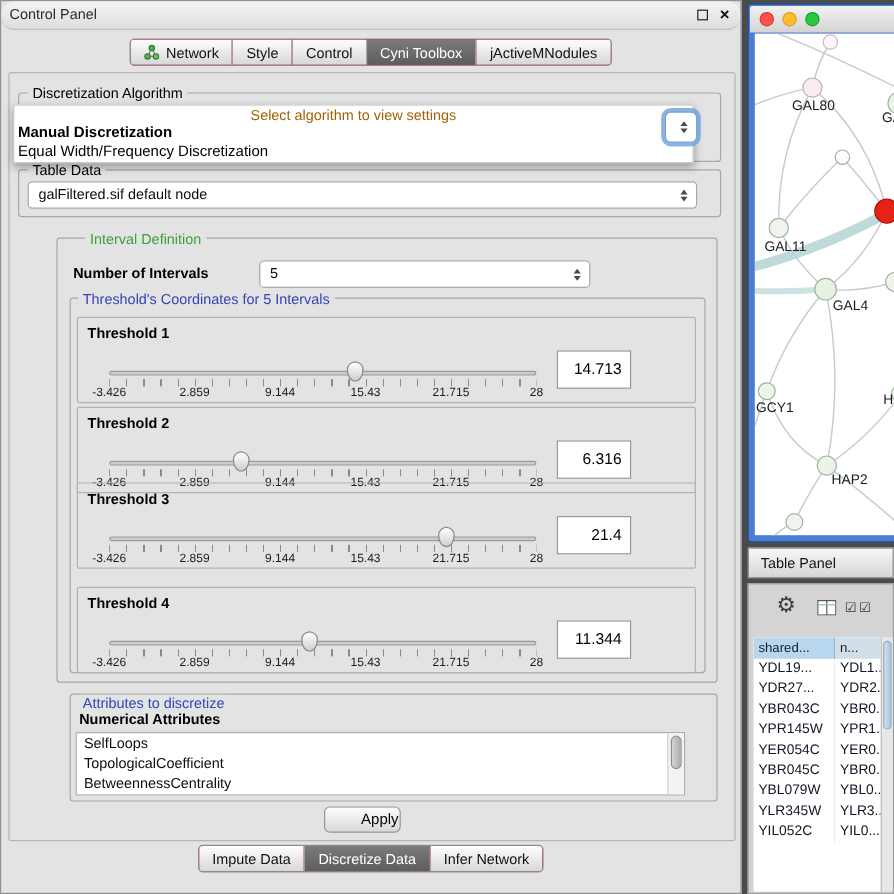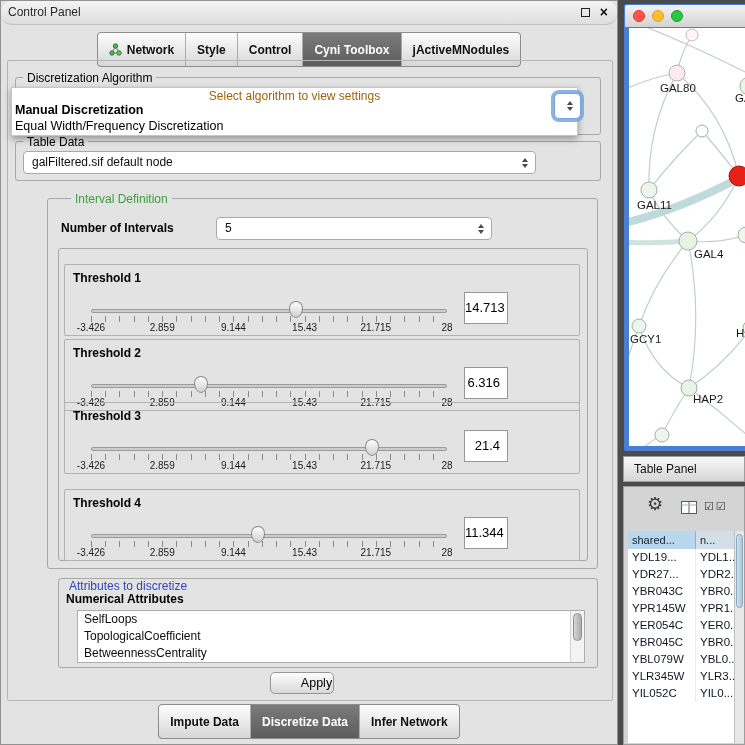--- a/index.html
+++ b/index.html
@@ -8,21 +8,21 @@
 
   
   .cw{position:absolute;left:0;top:0;width:618px;height:745px;background:#e3e3e3;border:1px solid #919191;}
   .titlebar{position:absolute;left:0;top:0;right:0;height:24px;background:linear-gradient(#f4f4f4,#dedede);
             border-bottom:1px solid #c2c2c2;font-size:12px;color:#2b2b2b;line-height:23px;padding-left:7px;border-radius:11px;}
   .win-btns{position:absolute;right:9px;top:5px;display:flex;gap:10px;align-items:center;}
   .btn-sq{width:9px;height:9px;border:1.5px solid #222;}
   .btn-x{font-size:14px;font-weight:bold;color:#111;line-height:12px;}
 
   .tabbar{position:absolute;top:31px;left:0;right:0;display:flex;justify-content:center;}
-  .seg-ctl{display:flex;border:1px solid #8d8d8d;border-radius:4px;overflow:hidden;height:35px;background:#be185d;font-weight:bold;}
+  .seg-ctl{display:flex;border:1px solid #8d8d8d;border-radius:4px;overflow:hidden;height:23px;background:#be185d;}
   .seg{display:flex;align-items:center;gap:5px;padding:0 11px;font-size:12px;color:#101010;
        background:linear-gradient(#fdfdfd,#d7d7d7);border-left:1px solid #ababab;}
   .seg:first-child{border-left:none;}
   .seg.active{background:linear-gradient(#7b7b7b,#5d5d5d);color:#fff;}
 
   .main-panel{position:absolute;left:6px;top:59px;width:606px;height:641px;border:1px solid #b5b5b5;border-radius:2px;}
 
   .group{position:absolute;border:1px solid #a8a8a8;border-radius:3px;}
   .group-title{position:absolute;font-size:12px;background:#e3e3e3;padding:0 4px;z-index:2;color:#000;white-space:nowrap;}
   .green{color:#3d9e3d;} .blue{color:#3244b8;}
@@ -49,25 +49,25 @@
   .th-label{position:absolute;left:8px;top:6px;font-size:12px;font-weight:bold;color:#000;}
   .track-wrap{position:absolute;left:26px;top:0;width:356px;height:100%;}
   .th-track{position:absolute;left:0;right:0;top:44px;height:4px;background:#cdcdcd;border:1px solid #9a9a9a;border-radius:2px;}
   .th-ticks{position:absolute;left:0;right:0;top:51px;height:6px;
             background:repeating-linear-gradient(90deg,#8a8a8a 0,#8a8a8a 1px,transparent 1px,transparent 14.24px);}
   .scale-row{position:absolute;left:0;right:0;top:57px;height:12px;}
   .tick-label{position:absolute;top:0;transform:translateX(-50%);font-size:10px;color:#1c1c1c;white-space:nowrap;}
   .th-thumb{position:absolute;top:36px;width:14px;height:17px;transform:translateX(-50%);
             background:linear-gradient(#ffffff,#cfcfcf);border:1px solid #898989;
             border-radius:50% 50% 50% 50% / 42% 42% 58% 58%;}
-  .th-value{position:absolute;left:399px;top:27px;width:44px;height:32px;background:#fff;border:1px solid #979797;
+  .th-value{position:absolute;left:399px;top:27px;width:62px;height:32px;background:#fff;border:1px solid #979797;
             font-size:13px;color:#000;text-align:right;line-height:30px;padding-right:7px;}
 
   
-  .attr-list{position:absolute;left:76px;top:609px;width:508px;height:53px;background:#fff;border:1px solid #adadad;overflow:hidden;}
+  .attr-list{position:absolute;left:62px;top:609px;width:508px;height:53px;background:#fff;border:1px solid #adadad;overflow:hidden;}
   .attr-item{font-size:12px;color:#0c0c0c;line-height:17px;padding-left:6px;white-space:nowrap;}
   .attr-sb{position:absolute;right:0;top:0;bottom:0;width:14px;background:#f3f3f3;border-left:1px solid #d2d2d2;}
   .attr-sb-thumb{position:absolute;left:2px;right:2px;top:2px;height:28px;background:linear-gradient(90deg,#d6d6d6,#ababab);
                  border:1px solid #8f8f8f;border-radius:5px;}
 
   .apply-btn{position:absolute;left:269px;top:671px;width:64px;height:22px;border:1px solid #969696;border-radius:5px;
              background:linear-gradient(#fefefe,#d8d8d8);font-size:12.5px;color:#000;text-align:center;line-height:20px;padding-left:29px;}
 
   .bottom-tabbar{position:absolute;top:703px;left:0;right:0;display:flex;justify-content:center;}
 
@@ -154,41 +154,42 @@
   </div>
   <div class="combo-sliver">
     <span class="stepper">
         <span class="arr-up"></span>
         <span class="arr-dn"></span>
       </span>
   </div>
 
   <div class="group" style="left:14px;top:140px;width:586px;height:40px;"></div>
   <div class="group-title" style="left:22px;top:134px;">Table Data</div>
-  <div class="combo" style="left:22px;top:150px;width:513px;height:23px;">
+  <div class="combo" style="left:22px;top:150px;width:558px;height:23px;">
     <span>galFiltered.sif default node</span>
     <span class="stepper">
         <span class="arr-up"></span>
         <span class="arr-dn"></span>
       </span>
   </div>
 
   <div class="group" style="left:46px;top:197px;width:551px;height:371px;"></div>
   <div class="group-title green" style="left:70px;top:191px;">Interval Definition</div>
 
   <div class="blabel" style="left:60px;top:220px;">Number of Intervals</div>
   <div class="combo" style="left:215px;top:216px;width:276px;height:23px;">
     <span>5</span>
     <span class="stepper">
         <span class="arr-up"></span>
         <span class="arr-dn"></span>
       </span>
   </div>
 
   <div class="group" style="left:57px;top:247px;width:530px;height:313px;"></div>
+  <div class="group-title blue" style="left:64px;top:241px;">Threshold's Coordinates for 5 Intervals</div>
 
   <div class="th-box" style="top:263px;">
     <div class="th-label">Threshold 1</div>
     <div class="track-wrap">
       <div class="th-track"></div>
       <div class="th-ticks"></div>
       <div class="scale-row">
           <span class="tick-label" style="left: 0%;">-3.426</span>
           <span class="tick-label" style="left: 20%;">2.859</span>
           <span class="tick-label" style="left: 40%;">9.144</span>

